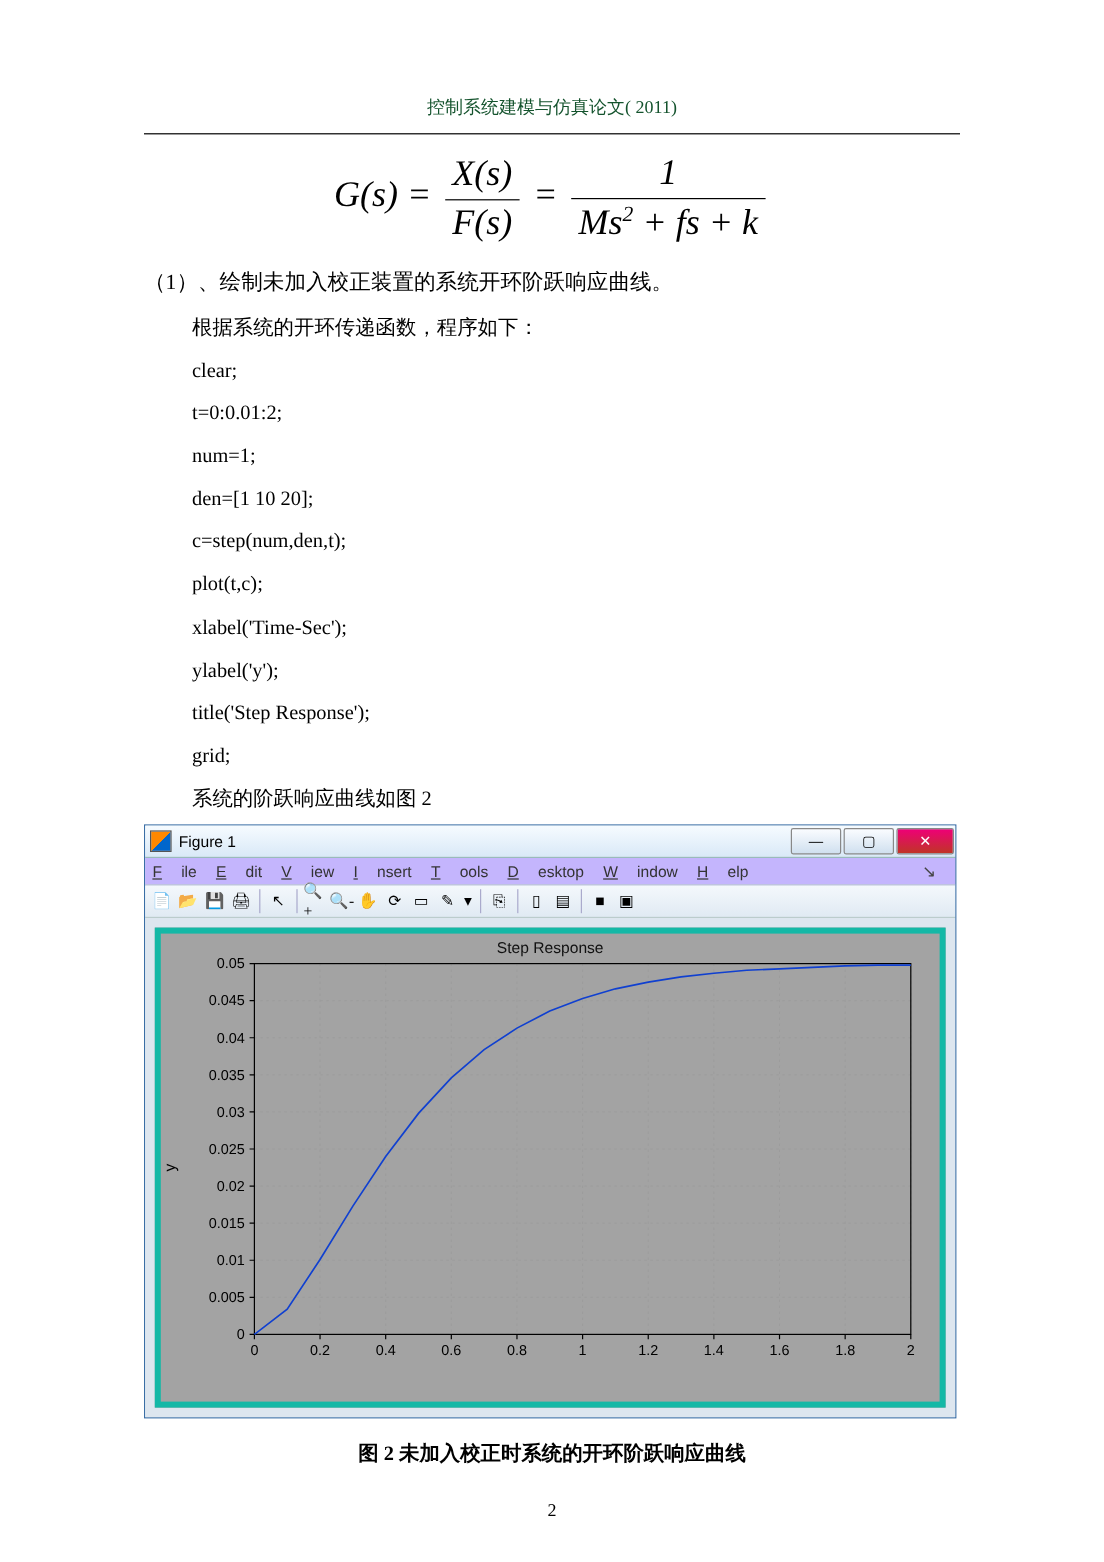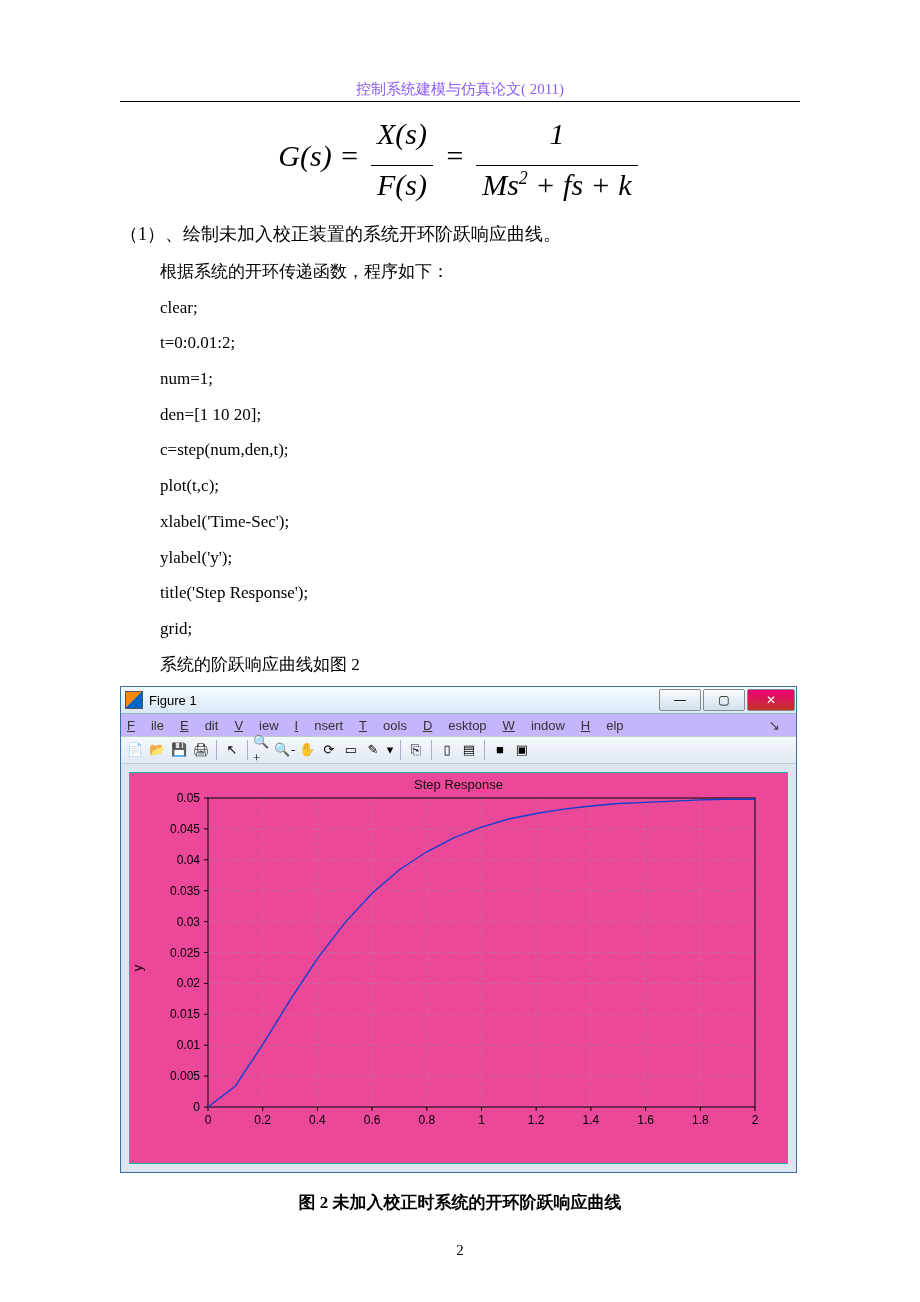--- a/index.html
+++ b/index.html
@@ -11,39 +11,39 @@
   }
   .page {
     width: 920px;
     padding: 80px 120px 30px 120px;
     box-sizing: border-box;
     position: relative;
   }
   .header-line {
     text-align: center;
     font-size: 15px;
-    color: #8b5cf6;
+    color: #14532d;
     border-bottom: 1px solid #000;
-    padding-bottom: 2px;
+    padding-bottom: 12px;
     margin-bottom: 10px;
   }
   .equation {
     text-align: center;
     font-style: italic;
     font-size: 30px;
     margin: 15px 0 20px 0;
     font-family: "Times New Roman", serif;
   }
   .frac {
     display: inline-block;
     vertical-align: middle;
     text-align: center;
     margin: 0 4px;
   }
-  .frac .num { display:block; border-bottom: 1.5px solid #000; padding:0 6px 14px 6px;}
+  .frac .num { display:block; border-bottom: 1.5px solid #000; padding:0 6px 4px 6px;}
   .frac .den { display:block; padding: 2px 6px 0 6px;}
   .sup { font-size: 0.6em; vertical-align: super; }
   .section-label {
     font-size: 18px;
     margin: 18px 0 8px 0;
   }
   .body-text {
     font-size: 17px;
     margin-left: 40px;
     line-height: 2.1;
@@ -117,22 +117,22 @@
     width: 20px; height: 20px;
     display:flex; align-items:center; justify-content:center;
     font-size: 13px;
   }
   .tsep{ width:1px; height:20px; background:#aac; margin:0 3px;}
   .plot-area {
     background: #dde6ef;
     padding: 8px;
   }
   .plot-inner {
-    background: #ec4899;
-    border: 1px solid #14b8a6;
+    background: #a3a3a3;
+    border: 5px solid #14b8a6;
     position: relative;
     height: 390px;
   }
   .chart-title {
     text-align: center;
     font-family: Arial, sans-serif;
     font-size: 13px;
     padding-top: 4px;
     color: #111;
   }

